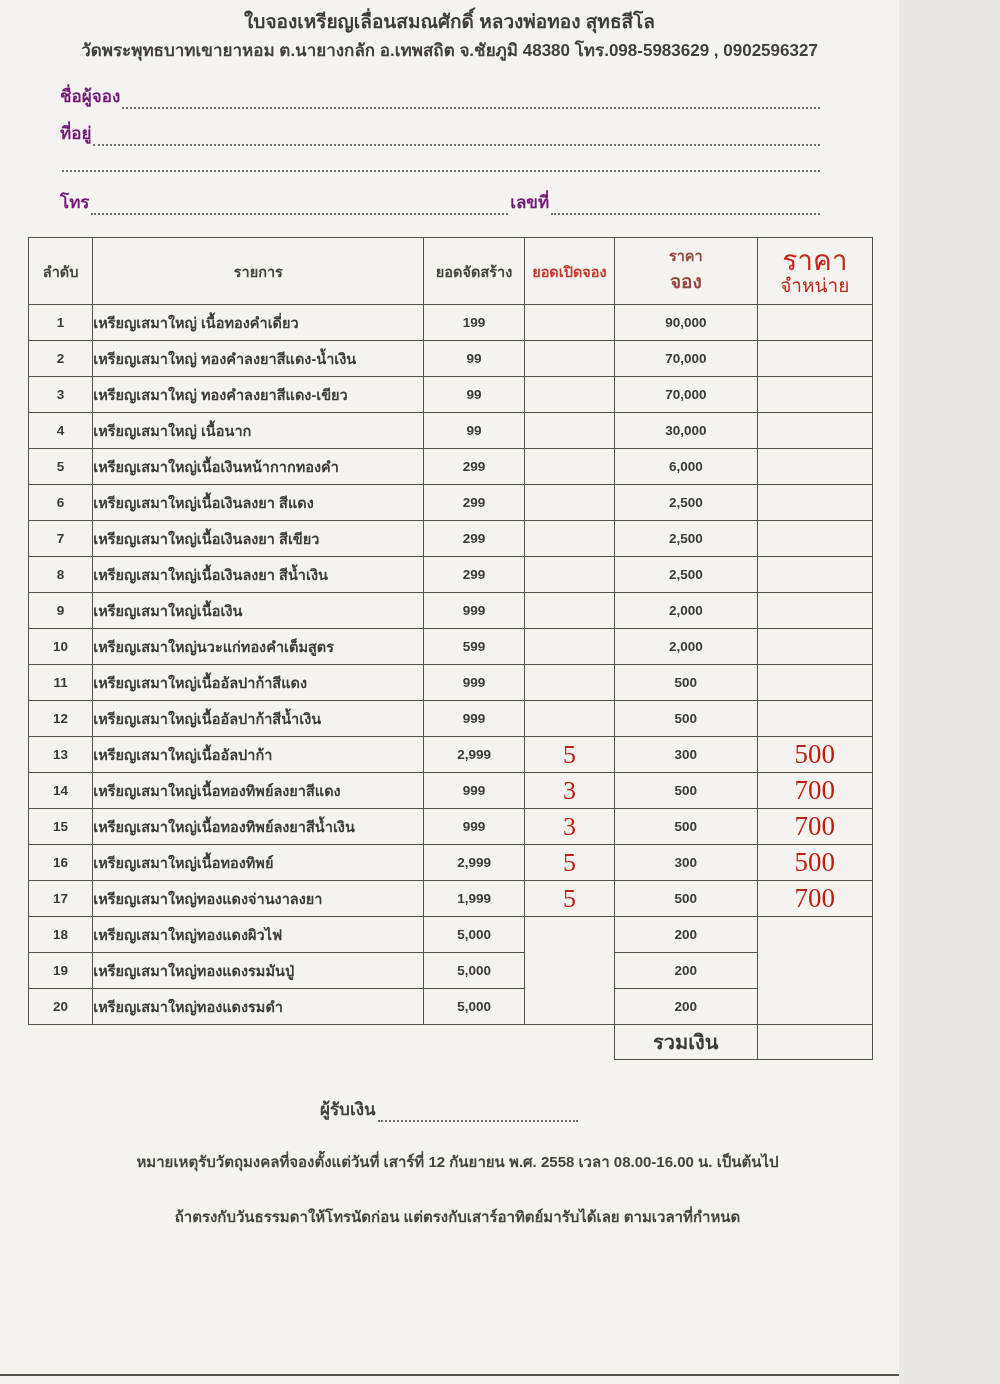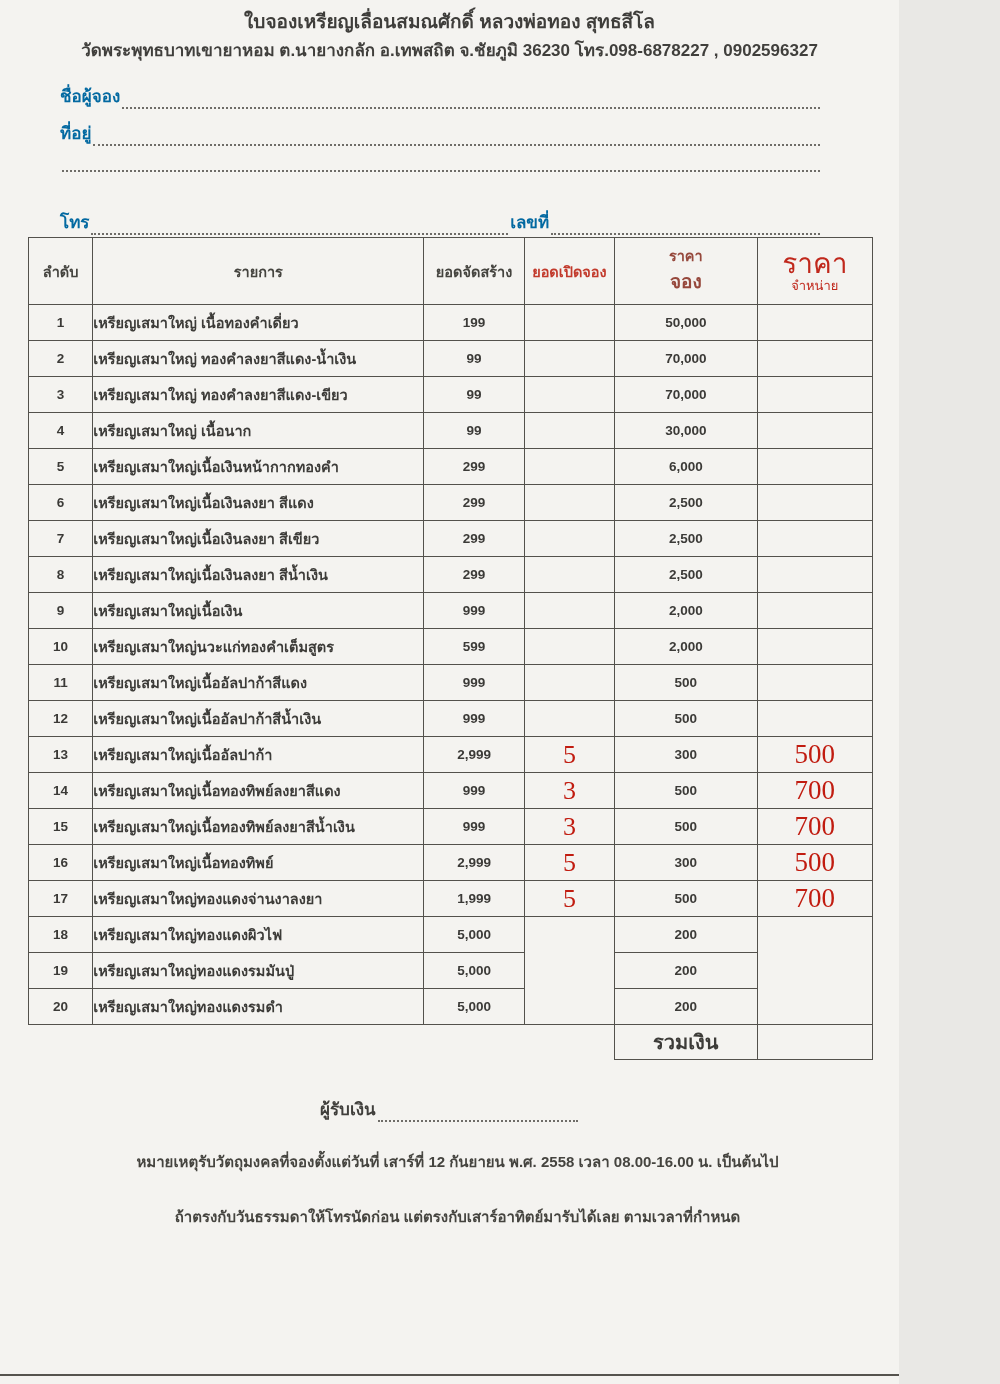--- a/index.html
+++ b/index.html
@@ -16,41 +16,41 @@
     position:absolute;top:6px;left:0;width:100%;
     text-align:center;font-size:19px;font-weight:bold;color:#3e3d3a;
   }
   .subtitle{
     position:absolute;top:36px;left:0;width:100%;
     text-align:center;font-size:17px;font-weight:bold;color:#403f3c;
   }
   .fieldline{
     position:absolute;left:60px;width:762px;
     display:flex;align-items:flex-end;
-    font-size:17px;font-weight:bold;color:#0369a1;
+    font-size:17px;font-weight:bold;color:#701a75;
   }
   .dots{flex:1;border-bottom:2px dotted #6e6c68;height:15px;margin:0 2px;}
   .lbl{white-space:nowrap;}
 
   table.order{
     position:absolute;left:28px;top:237px;width:845px;
     border-collapse:collapse;table-layout:fixed;
   }
   table.order th,table.order td{
     border:1.6px solid #53514c;
     padding:0;overflow:hidden;
   }
   thead th{height:66px;vertical-align:middle;text-align:center;
     font-size:14.5px;font-weight:bold;color:#45443f;}
   th.h-open{color:#c23a2c;font-size:14.5px;}
   th.h-price{color:#96483c;line-height:1.5;}
   th.h-price .l2{font-size:19px;}
   th.h-sale{color:#c0281c;line-height:1.05;}
   th.h-sale .l1{font-size:28px;font-weight:normal;font-family:"Liberation Serif","DejaVu Serif",serif;}
-  th.h-sale .l2{font-size:13px;font-weight:normal;display:block;}
+  th.h-sale .l2{font-size:19px;font-weight:normal;display:block;}
 
   tbody td{height:35px;}
   tfoot td{height:34px;}
   .c-no{width:64px;text-align:center;font-size:13.5px;font-weight:bold;}
   .c-item{width:330px;text-align:left;padding-left:9px;font-size:14.5px;font-weight:bold;color:#3c3b38;}
   .c-made{width:100px;text-align:center;font-size:13.5px;font-weight:bold;}
   .c-open{width:90px;text-align:center;}
   .c-price{width:142px;text-align:center;font-size:13.5px;font-weight:bold;}
   .c-sale{width:115px;text-align:center;}
   .red-num{
@@ -77,37 +77,37 @@
     position:absolute;top:1374px;left:0;width:963px;height:2px;
     background:#55534e;
   }
 </style>
 </head>
 <body>
 
 <div class="page">
 
   <div class="title">ใบจองเหรียญเลื่อนสมณศักดิ์  หลวงพ่อทอง สุทธสีโล</div>
-  <div class="subtitle">วัดพระพุทธบาทเขายาหอม ต.นายางกลัก อ.เทพสถิต จ.ชัยภูมิ 36230  โทร.098-6878227 , 0902596327</div>
+  <div class="subtitle">วัดพระพุทธบาทเขายาหอม ต.นายางกลัก อ.เทพสถิต จ.ชัยภูมิ 48380  โทร.098-5983629 , 0902596327</div>
 
   <div class="fieldline" style="top:82px;">
     <span class="lbl">ชื่อผู้จอง</span>
     <span class="dots"></span>
   </div>
 
   <div class="fieldline" style="top:119px;">
     <span class="lbl">ที่อยู่</span>
     <span class="dots"></span>
   </div>
 
   <div class="fieldline" style="top:155px;">
     <span class="dots"></span>
   </div>
 
-  <div class="fieldline" style="top:208px;">
+  <div class="fieldline" style="top:188px;">
     <span class="lbl">โทร</span>
     <span class="dots" style="flex:1.55;"></span>
     <span class="lbl">เลขที่</span>
     <span class="dots"></span>
   </div>
 
   <table class="order">
     <colgroup>
       <col style="width:64px">
         <col style="width:330px">
@@ -131,21 +131,21 @@
           <span class="l2">จำหน่าย</span>
         </th>
       </tr>
     </thead>
     <tbody id="order-rows">
         <tr>
           <td class="c-no">1</td>
           <td class="c-item">เหรียญเสมาใหญ่ เนื้อทองคำเดี่ยว</td>
           <td class="c-made">199</td>
           <td class="c-open red-num"></td>
-          <td class="c-price">50,000</td>
+          <td class="c-price">90,000</td>
           <td class="c-sale red-num"></td>
         </tr>
         <tr>
           <td class="c-no">2</td>
           <td class="c-item">เหรียญเสมาใหญ่ ทองคำลงยาสีแดง-น้ำเงิน</td>
           <td class="c-made">99</td>
           <td class="c-open red-num"></td>
           <td class="c-price">70,000</td>
           <td class="c-sale red-num"></td>
         </tr>

